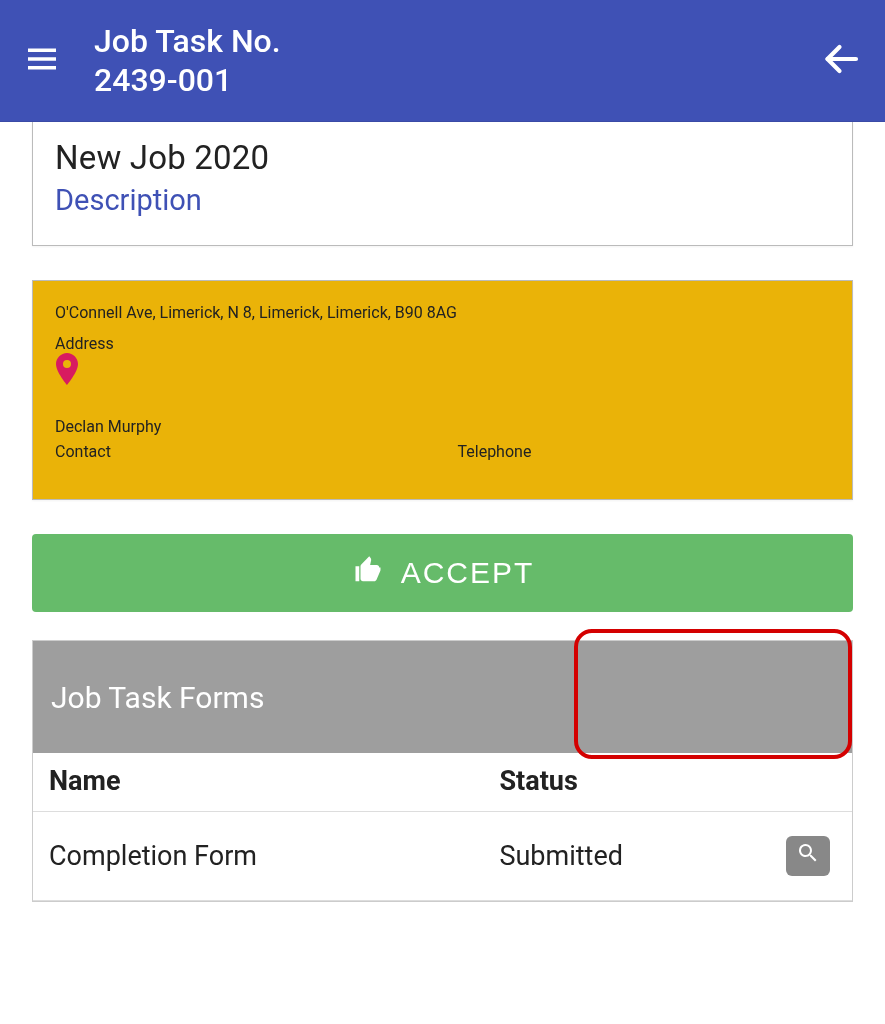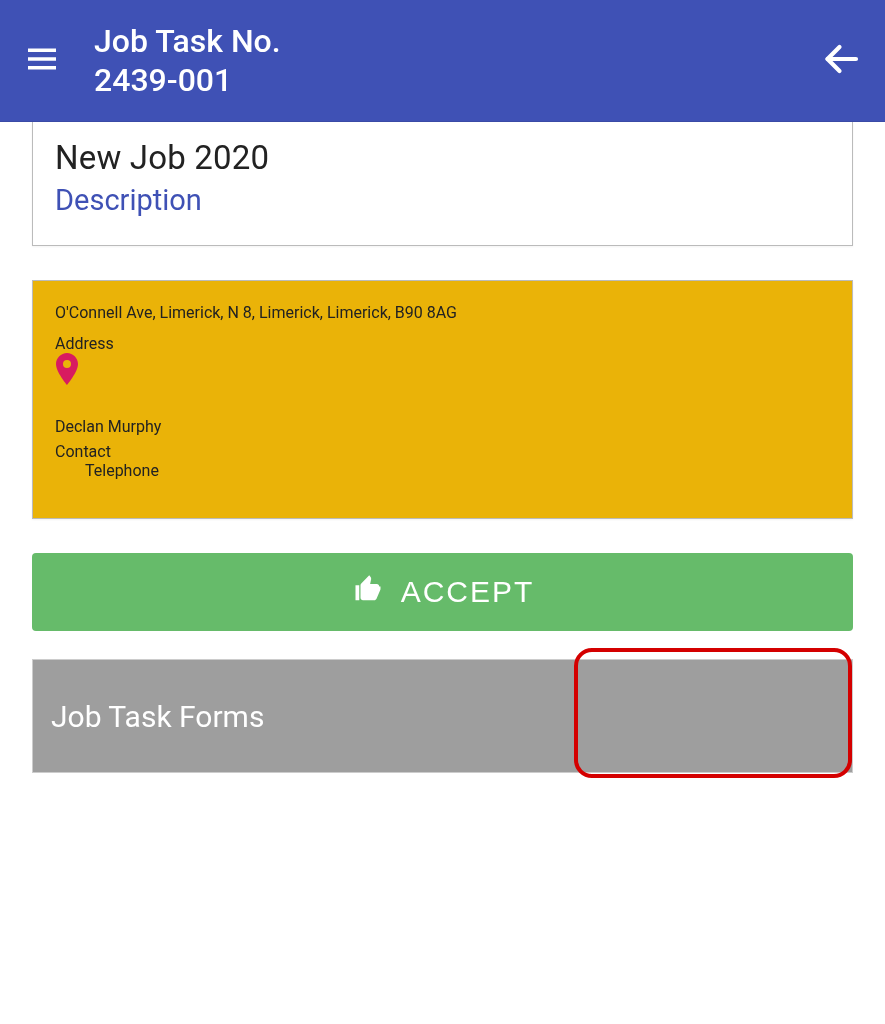--- a/index.html
+++ b/index.html
@@ -181,21 +181,21 @@
     <div class="big-text">O'Connell Ave, Limerick, N 8, Limerick, Limerick, B90 8AG</div>
     <div class="row" style="margin-top:12px;">
       <div class="label">Address</div>
       <span class="pin-icon">
         <svg viewBox="0 0 24 32" fill="#d81b60">
             <path d="M12 0C6 0 1 5 1 11c0 8 11 21 11 21s11-13 11-21C23 5 18 0 12 0zm0 15a4 4 0 110-8 4 4 0 010 8z"></path>
           </svg>
       </span>
     </div>
     <div class="big-text" style="margin-top:28px;">Declan Murphy</div>
-    <div class="two-col" style="margin-top:6px;flex-direction:column;">
+    <div class="two-col" style="margin-top:6px;">
       <div class="col">
         <div class="label">Contact</div>
       </div>
       <div class="col2">
         <div class="label">Telephone</div>
       </div>
     </div>
   </div>
 
   <button class="accept-btn">
@@ -206,15 +206,39 @@
     </span>
     <span>ACCEPT</span>
   </button>
 
   <div class="forms-section">
     <div class="forms-header">
       <div class="title">Job Task Forms</div>
       <div class="spacer"></div>
       <div class="highlight-box"></div>
     </div>
+    <table class="table">
+      <thead>
+        <tr>
+          <th class="col-name">Name</th>
+          <th class="col-status">Status</th>
+          <th class="col-action"></th>
+        </tr>
+      </thead>
+      <tbody>
+        <tr>
+          <td>Completion Form</td>
+          <td>Submitted</td>
+          <td class="action">
+            <span class="view-btn">
+              <span>
+                <svg viewBox="0 0 24 24" fill="#fff">
+                    <path d="M15.5 14h-.8l-.3-.3a6.5 6.5 0 10-.7.7l.3.3v.8l5 5 1.5-1.5-5-5zm-6 0a4.5 4.5 0 110-9 4.5 4.5 0 010 9z"></path>
+                  </svg>
+              </span>
+            </span>
+          </td>
+        </tr>
+      </tbody>
+    </table>
   </div>
 
 </div>
 
 </body></html>

